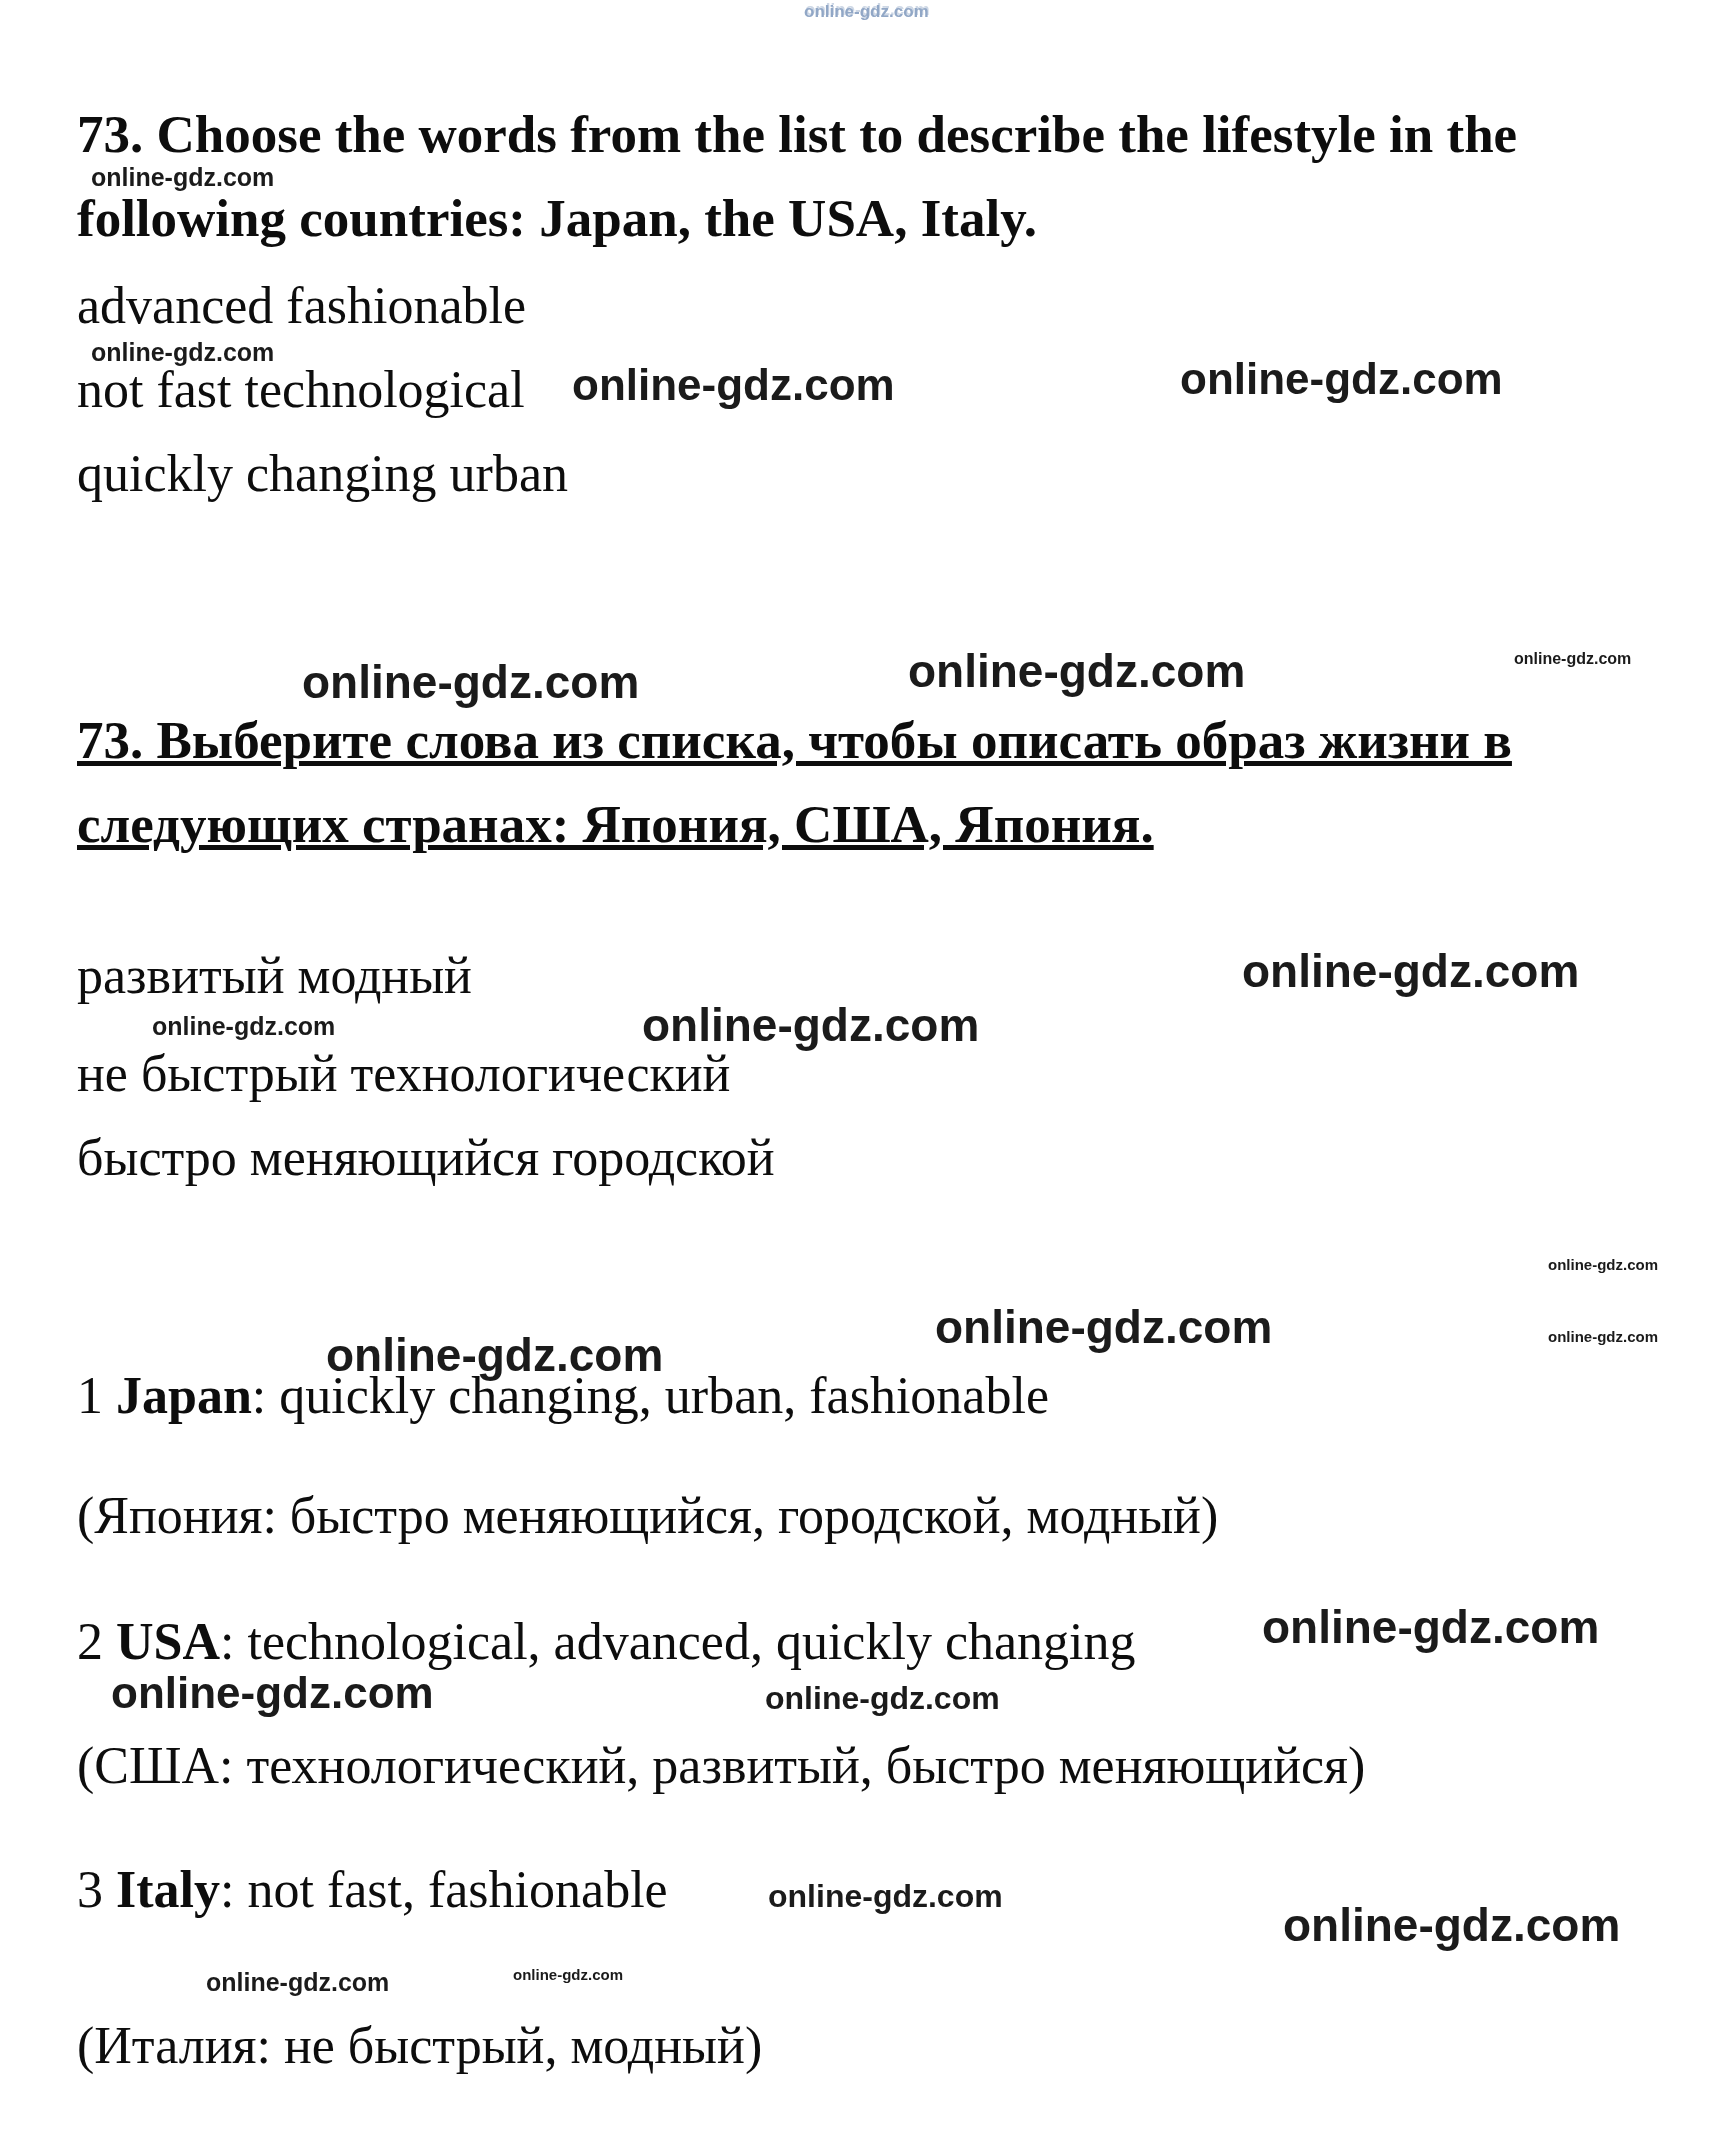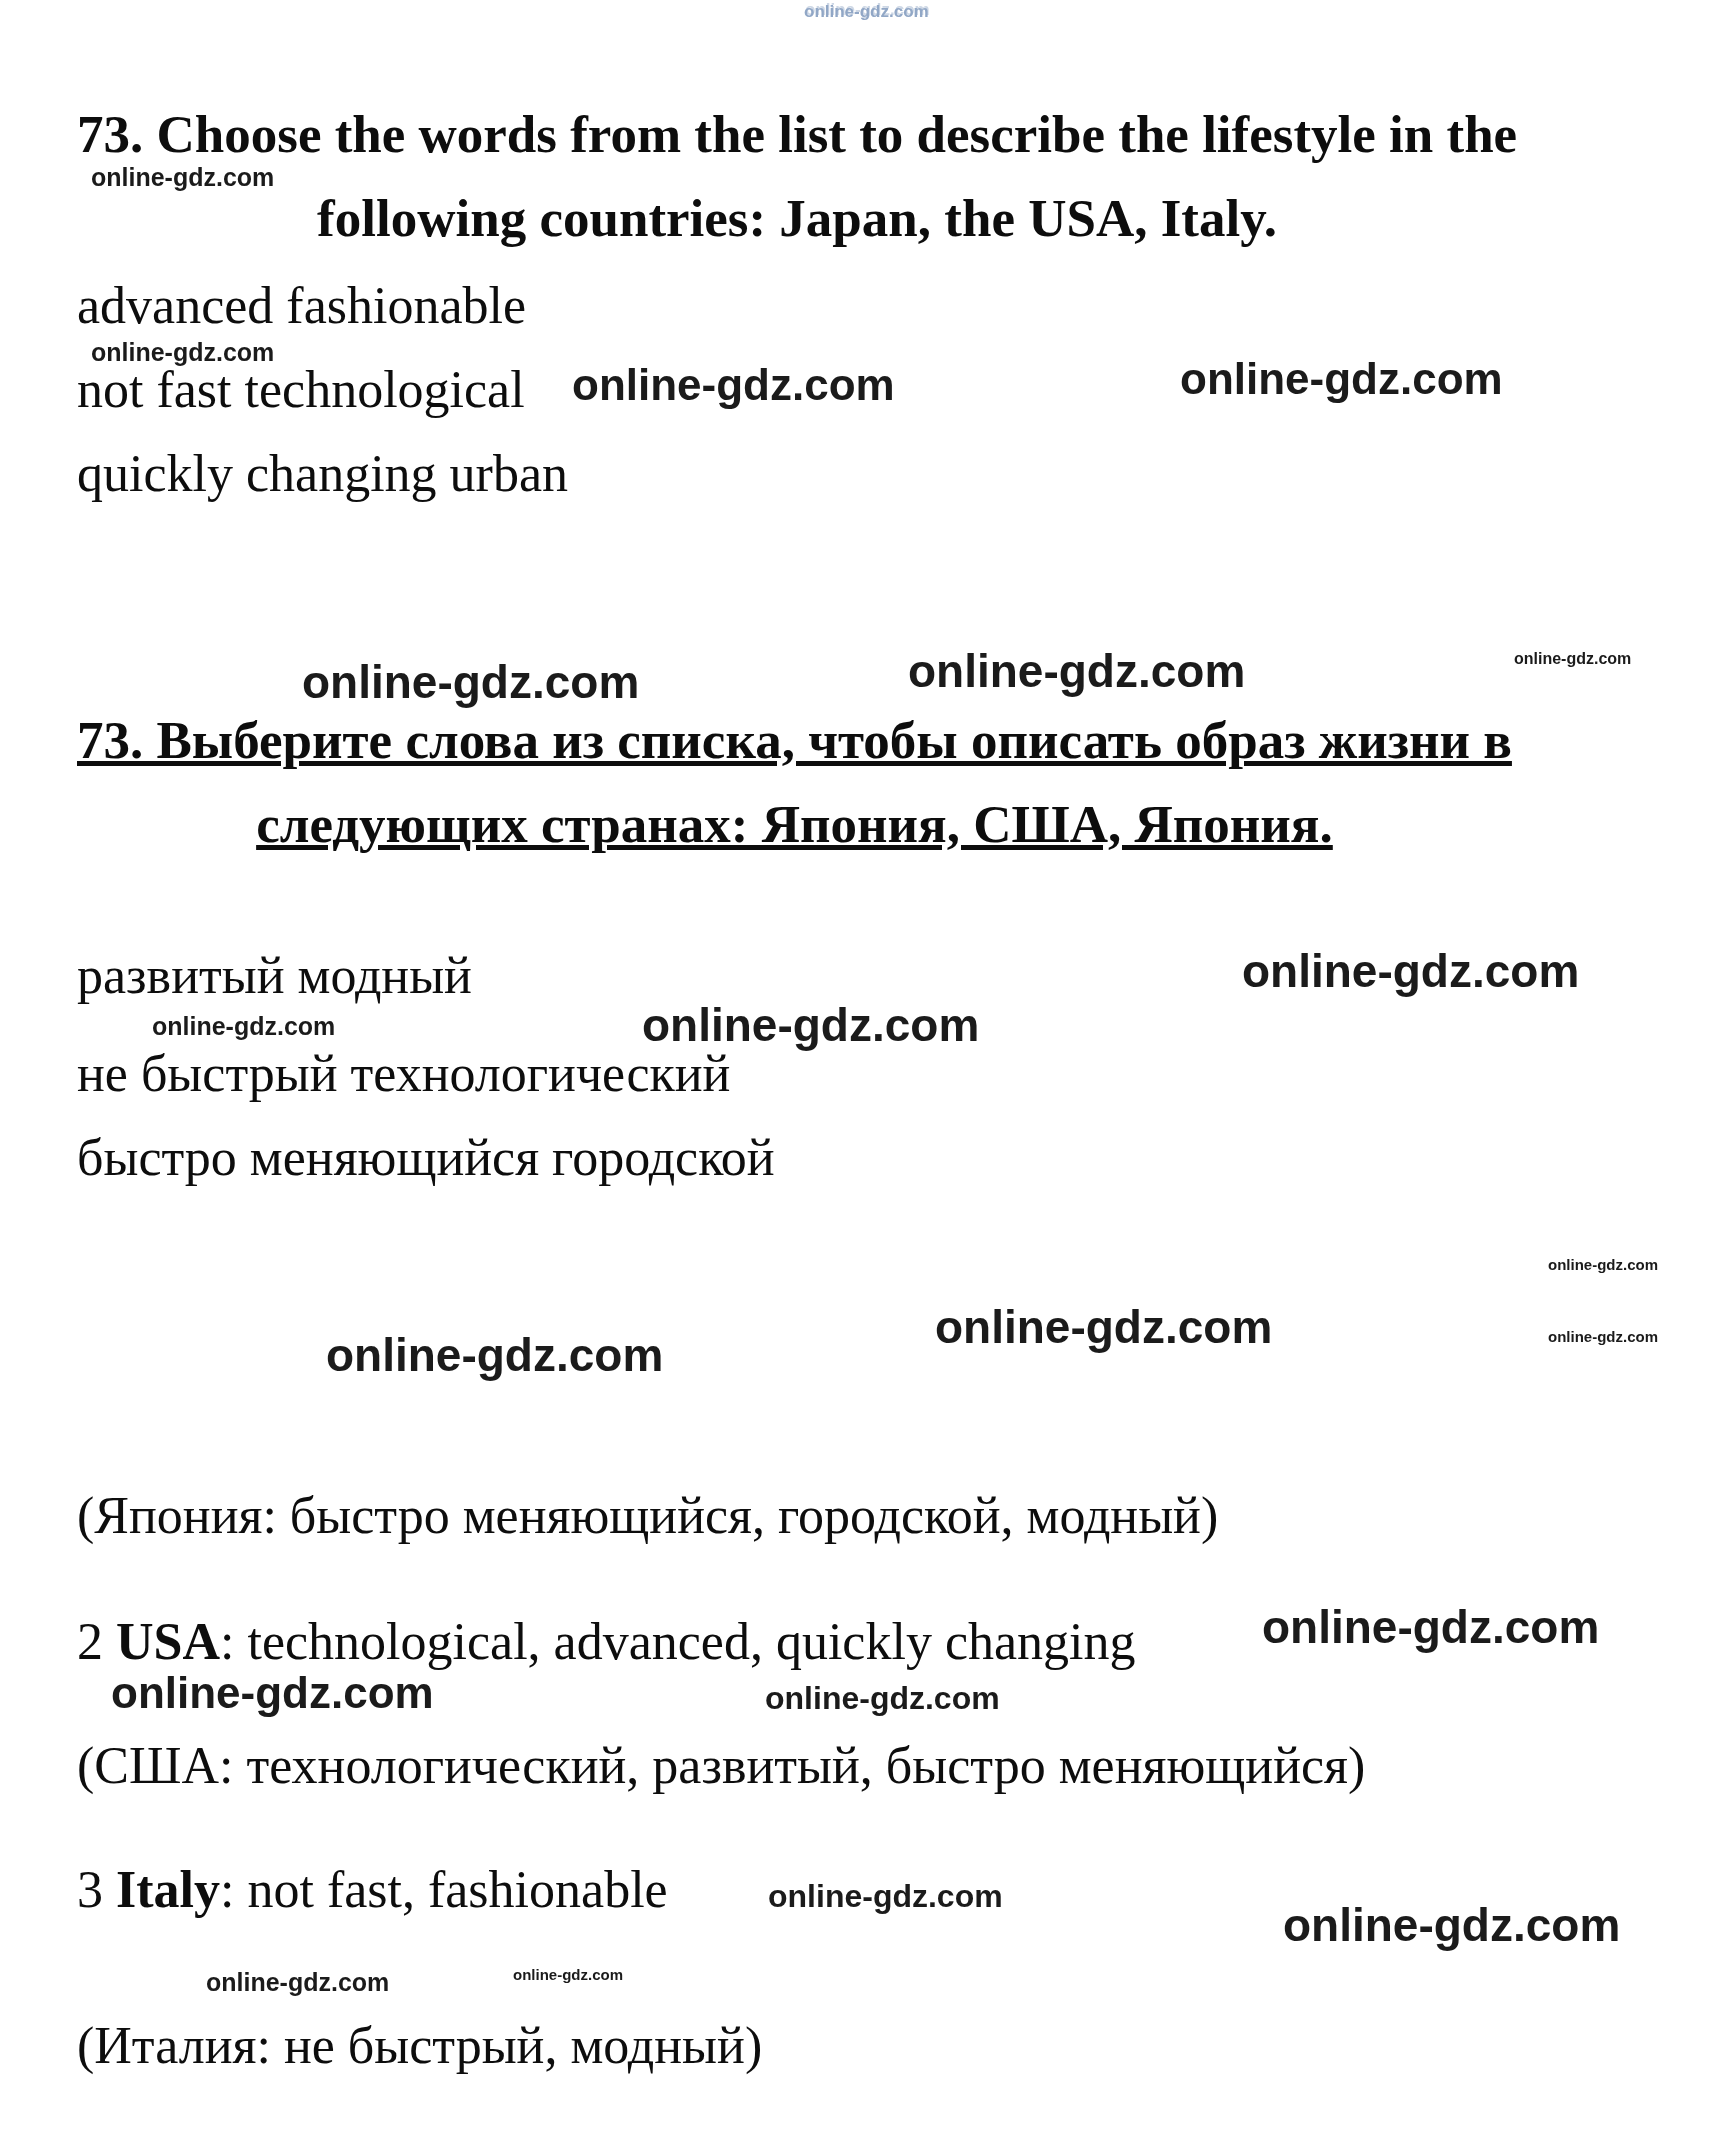--- a/index.html
+++ b/index.html
@@ -8,21 +8,21 @@
     position: relative;
     width: 1730px;
     height: 2144px;
     background: #ffffff;
     overflow: hidden;
     font-family: "Liberation Serif", serif;
     color: #0d0d0d;
     margin-left: 9px;
   }
   .abs { position: absolute; white-space: nowrap; }
-  .h { font-weight: bold; font-size: 53px; line-height: 84px; text-align: center; }
+  .h { font-weight: bold; font-size: 53px; line-height: 84px; }
   .t { font-size: 52px; line-height: 1.15; }
   .b { font-weight: bold; }
   .wm {
     position: absolute;
     white-space: nowrap;
     font-family: "Liberation Sans", sans-serif;
     font-weight: 700;
     color: #1b1b1b;
   }
   .wm-light {
@@ -65,20 +65,23 @@
   <span class="wm" style="left:143px; top:1012px; font-size:25px;">online-gdz.com</span>
   <span class="wm" style="left:633px; top:998px; font-size:46px;">online-gdz.com</span>
   <div class="abs t" style="left:68px; top:1128px;">быстро меняющийся городской</div>
   <div class="abs t" style="left:68px; top:1044px;">не быстрый технологический</div>
 
   <span class="wm" style="left:1539px; top:1256px; font-size:15px;">online-gdz.com</span>
   <span class="wm" style="left:926px; top:1300px; font-size:46px;">online-gdz.com</span>
   <span class="wm" style="left:317px; top:1328px; font-size:46px;">online-gdz.com</span>
   <span class="wm" style="left:1539px; top:1328px; font-size:15px;">online-gdz.com</span>
 
+  <div class="abs t" style="left:68px; top:1366px;">
+    <span>1 </span><span class="b">Japan</span><span>: quickly changing, urban, fashionable</span>
+  </div>
   <div class="abs t" style="left:68px; top:1486px;">(Япония: быстро меняющийся, городской, модный)</div>
 
   <div class="abs t" style="left:68px; top:1612px;">
     <span>2 </span><span class="b">USA</span><span>: technological, advanced, quickly changing</span>
   </div>
   <span class="wm" style="left:1253px; top:1600px; font-size:46px;">online-gdz.com</span>
   <span class="wm" style="left:102px; top:1668px; font-size:44px;">online-gdz.com</span>
   <span class="wm" style="left:756px; top:1680px; font-size:32px;">online-gdz.com</span>
   <div class="abs t" style="left:68px; top:1736px;">(США: технологический, развитый, быстро меняющийся)</div>
 

